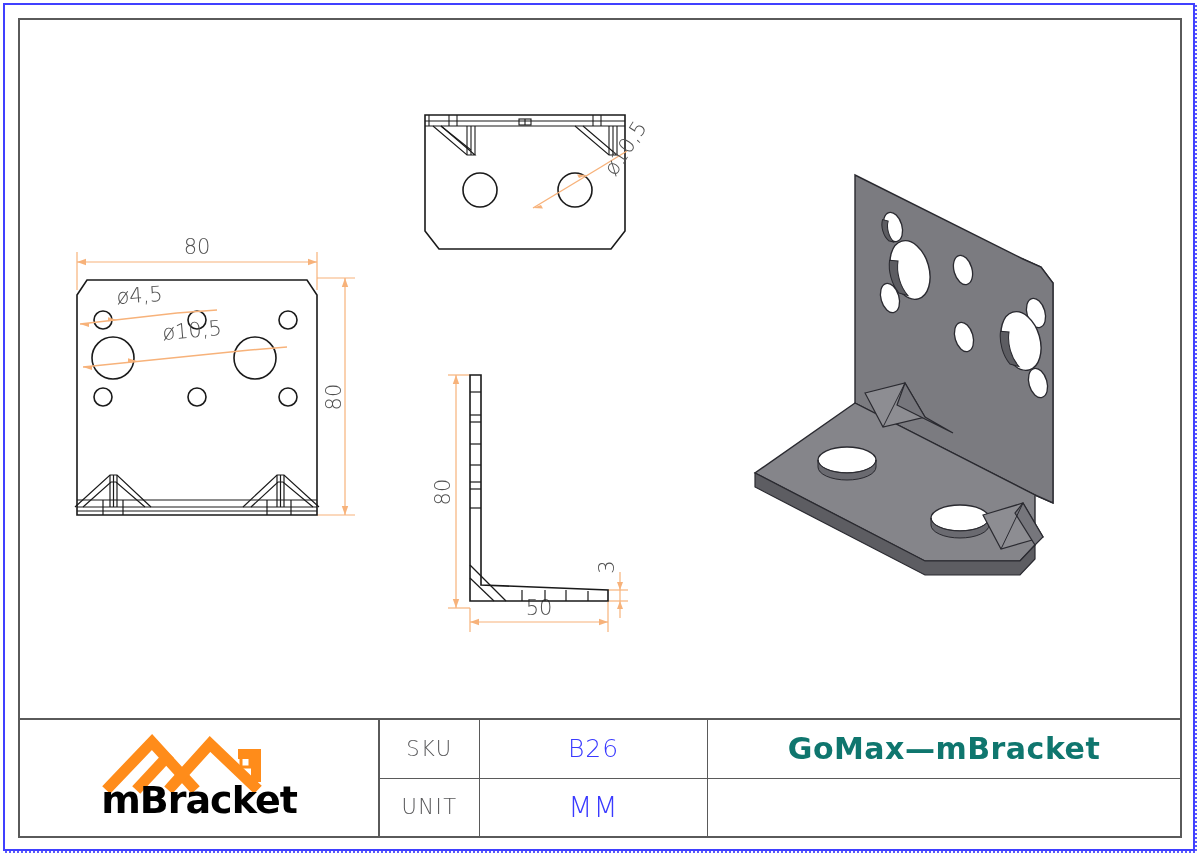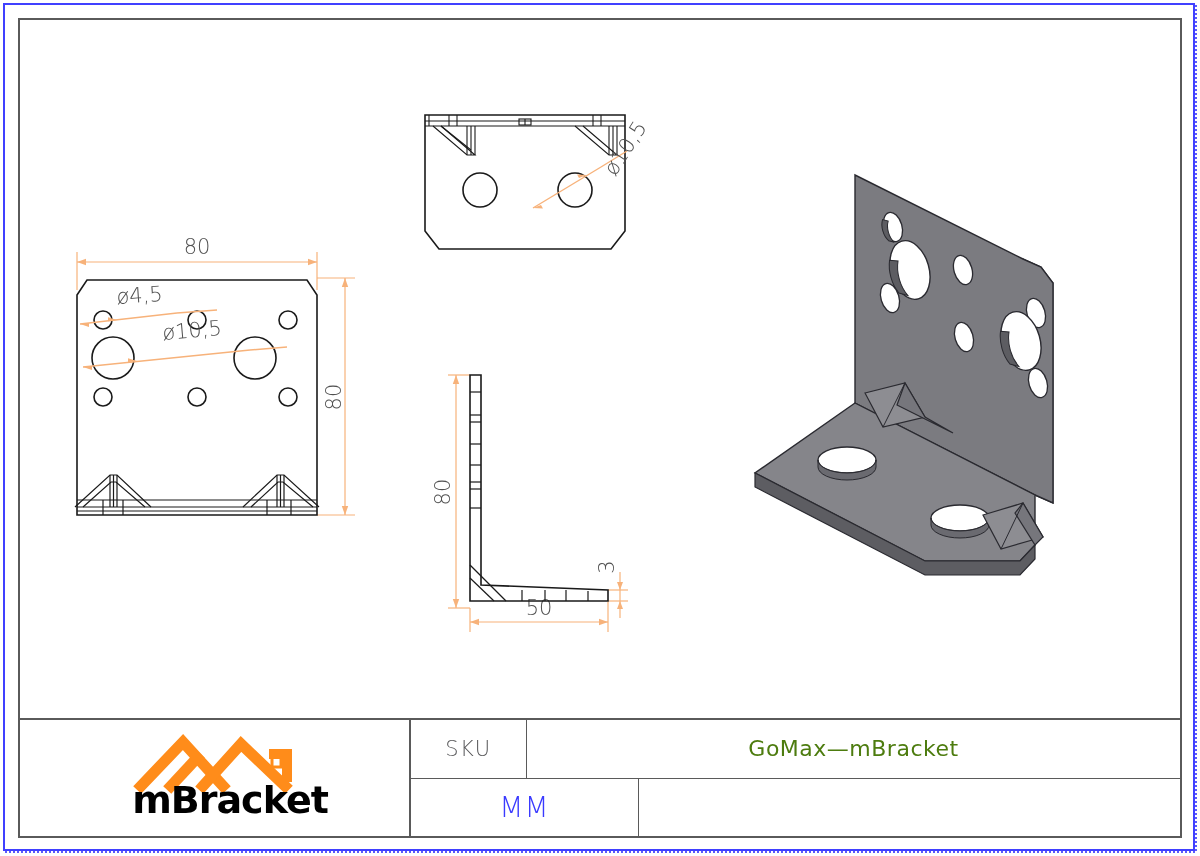--- a/index.html
+++ b/index.html
@@ -66,37 +66,36 @@
     box-sizing: border-box;
     display: flex;
   }
   .tb-logo-cell {
     width: 360px;
     border-right: 2px solid #5a5a5a;
     box-sizing: border-box;
     display: flex;
     align-items: center;
     justify-content: center;
-    margin-left: 31px;
   }
   .tb-right {
     flex: 1;
     display: flex;
     flex-direction: column;
   }
   .tb-row {
     flex: 1;
     display: flex;
     box-sizing: border-box;
   }
   .tb-row.first {
     border-bottom: 1.5px solid #5a5a5a;
   }
   .tb-label {
-    width: 116px;
+    width: 100px;
     border-right: 1.5px solid #5a5a5a;
     box-sizing: border-box;
     display: flex;
     align-items: center;
     justify-content: center;
     color: #58585a;
     font-size: 21px;
     letter-spacing: 1.5px;
     font-family: "DejaVu Sans", sans-serif;
     font-weight: 300;
@@ -115,25 +114,25 @@
     font-weight: 300;
   }
   .tb-value.small {
     font-size: 28px;
   }
   .tb-info {
     flex: 1;
     display: flex;
     align-items: center;
     justify-content: center;
-    color: #4d7c0f;
-    font-size: 22px;
+    color: #0f766e;
+    font-size: 30px;
     letter-spacing: 0.5px;
     font-family: "DejaVu Sans", sans-serif;
-    font-weight: 400;
+    font-weight: 700;
   }
   
   .logo-wrap {
     display: flex;
     flex-direction: column;
     align-items: center;
     justify-content: center;
   }
   .logo-text {
     font-family: "DejaVu Sans", sans-serif;
@@ -409,21 +408,23 @@
             <path d="M134,20 L152,20 L152,48"></path>
           </g>
           <rect x="137" y="23" width="9" height="10" fill="none" stroke="#ff8c1a" stroke-width="3"></rect>
         </svg>
         <div class="logo-text">mBracket</div>
       </div>
     </div>
     <div class="tb-right">
       <div class="tb-row first">
         <div class="tb-label">SKU</div>
+        <div class="tb-value">B26</div>
         <div class="tb-info">GoMax—mBracket</div>
       </div>
       <div class="tb-row">
+        <div class="tb-label">UNIT</div>
         <div class="tb-value small">MM</div>
       </div>
     </div>
   </div>
 
 </div>
 
 </body></html>

